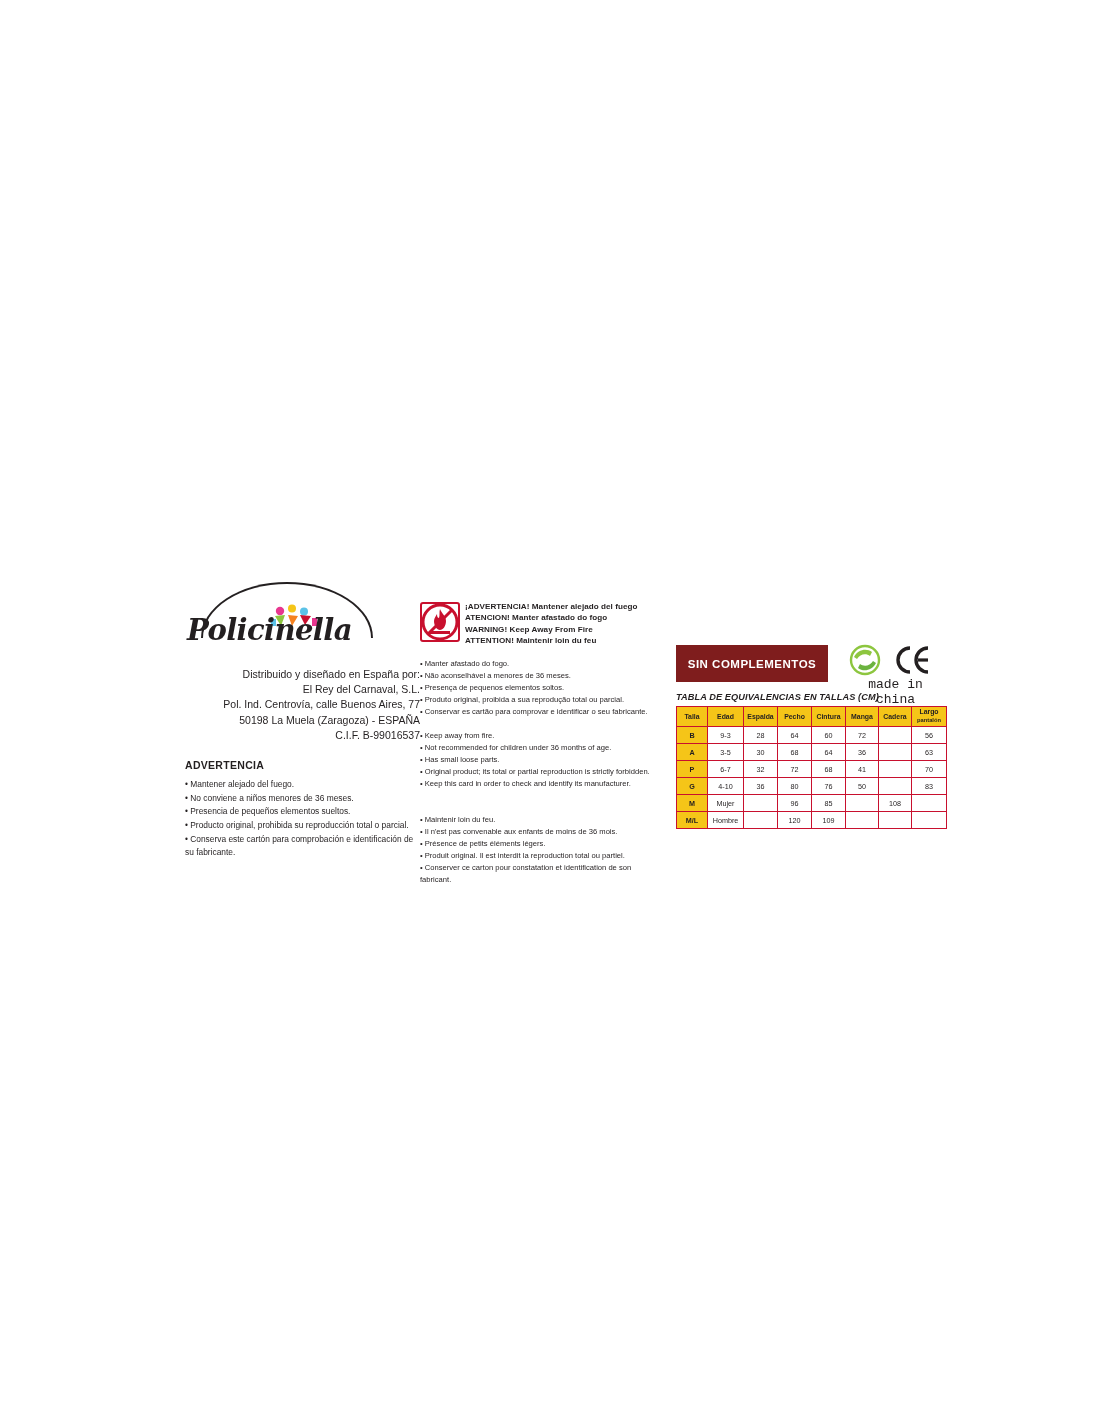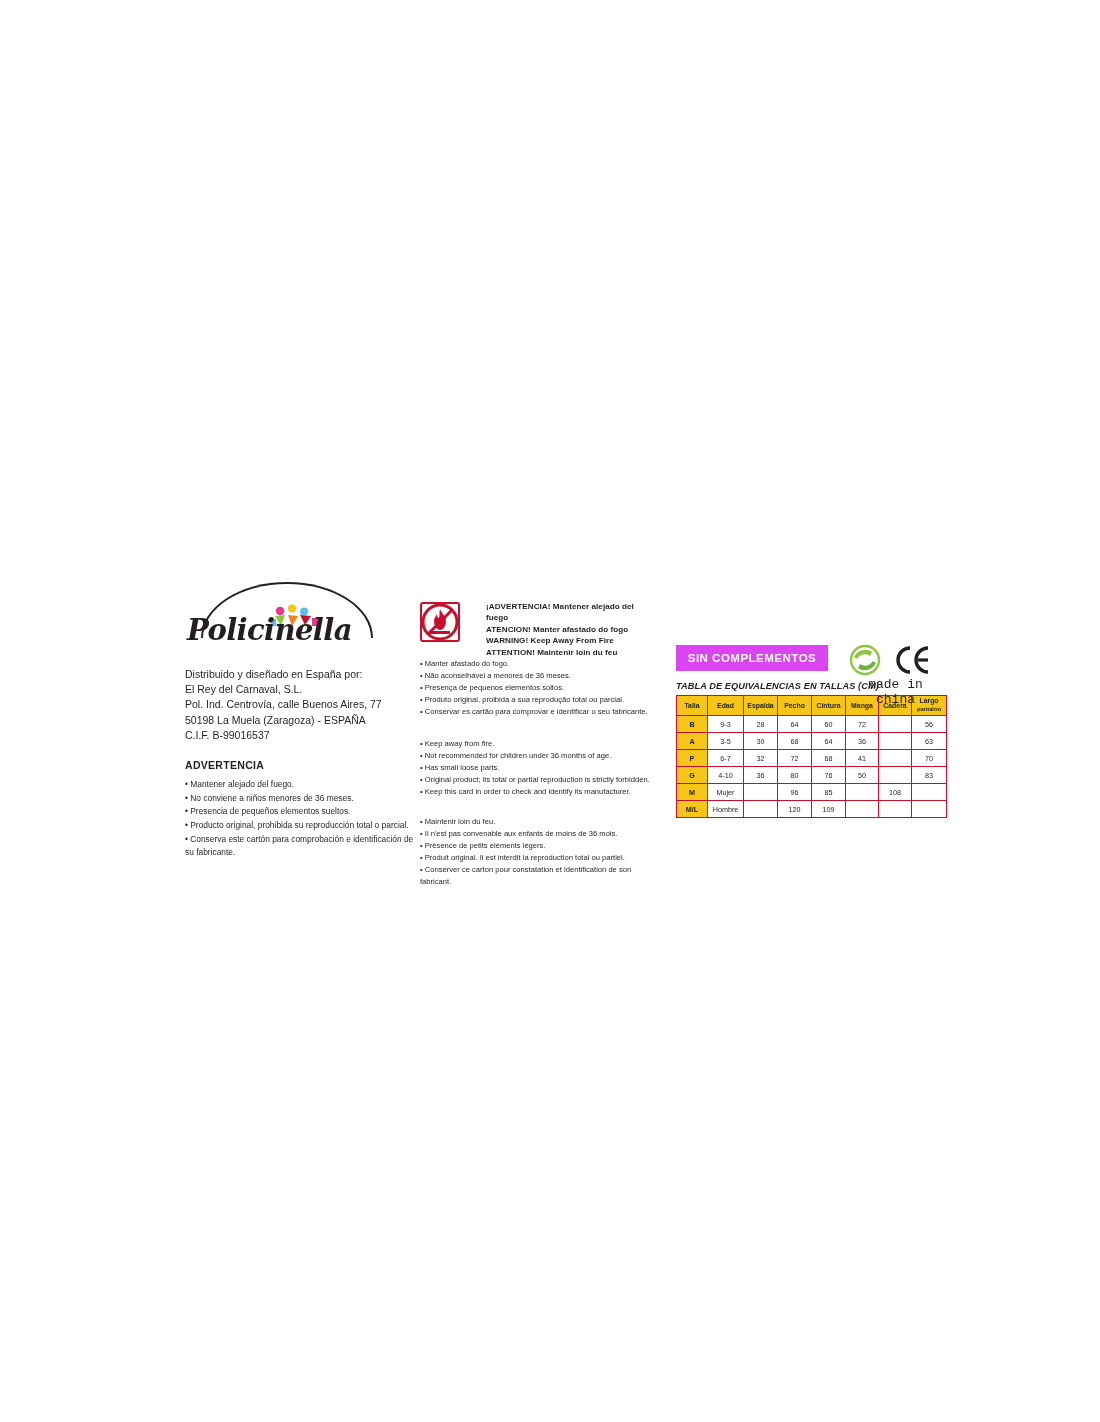--- a/index.html
+++ b/index.html
@@ -67,20 +67,21 @@
     letter-spacing: -0.6px;
     color: #231f20;
     line-height: 1;
   }
 
   .addr {
     margin-top: 12px;
     font-size: 10.5px;
     line-height: 1.45;
     color: #231f20;
+    text-align: right;
   }
   .addr .bold { font-weight: normal; }
 
   .warn-title {
     margin-top: 16px;
     font-size: 10.5px;
     font-weight: bold;
     letter-spacing: 0.3px;
   }
   .bullets {
@@ -109,42 +110,41 @@
   }
   .fire-text {
     position: absolute;
     left: 45px;
     top: 1px;
     font-size: 8.1px;
     line-height: 1.42;
     font-weight: bold;
     color: #231f20;
     letter-spacing: 0.05px;
-    margin-left: 21px;
   }
   .mid-block {
     font-size: 7.6px;
     line-height: 1.58;
     color: #231f20;
   }
   .mid-block.b1 { margin-top: 10px; }
-  .mid-block.b2 { margin-top: 20px; }
-  .mid-block.b3 { margin-top: 18px; }
+  .mid-block.b2 { margin-top: 12px; }
+  .mid-block.b3 { margin-top: 24px; }
 
   
   .col-right {
     position: absolute;
     left: 676px;
     top: 645px;
     width: 260px;
   }
   .sin-badge {
     width: 152px;
-    height: 26px;
-    background: #d946ef;
+    height: 37px;
+    background: #7f1d1d;
     color: #ffffff;
     font-size: 11.5px;
     font-weight: bold;
     letter-spacing: 0.5px;
     display: flex;
     align-items: center;
     justify-content: center;
     box-sizing: border-box;
   }
   .marks {

